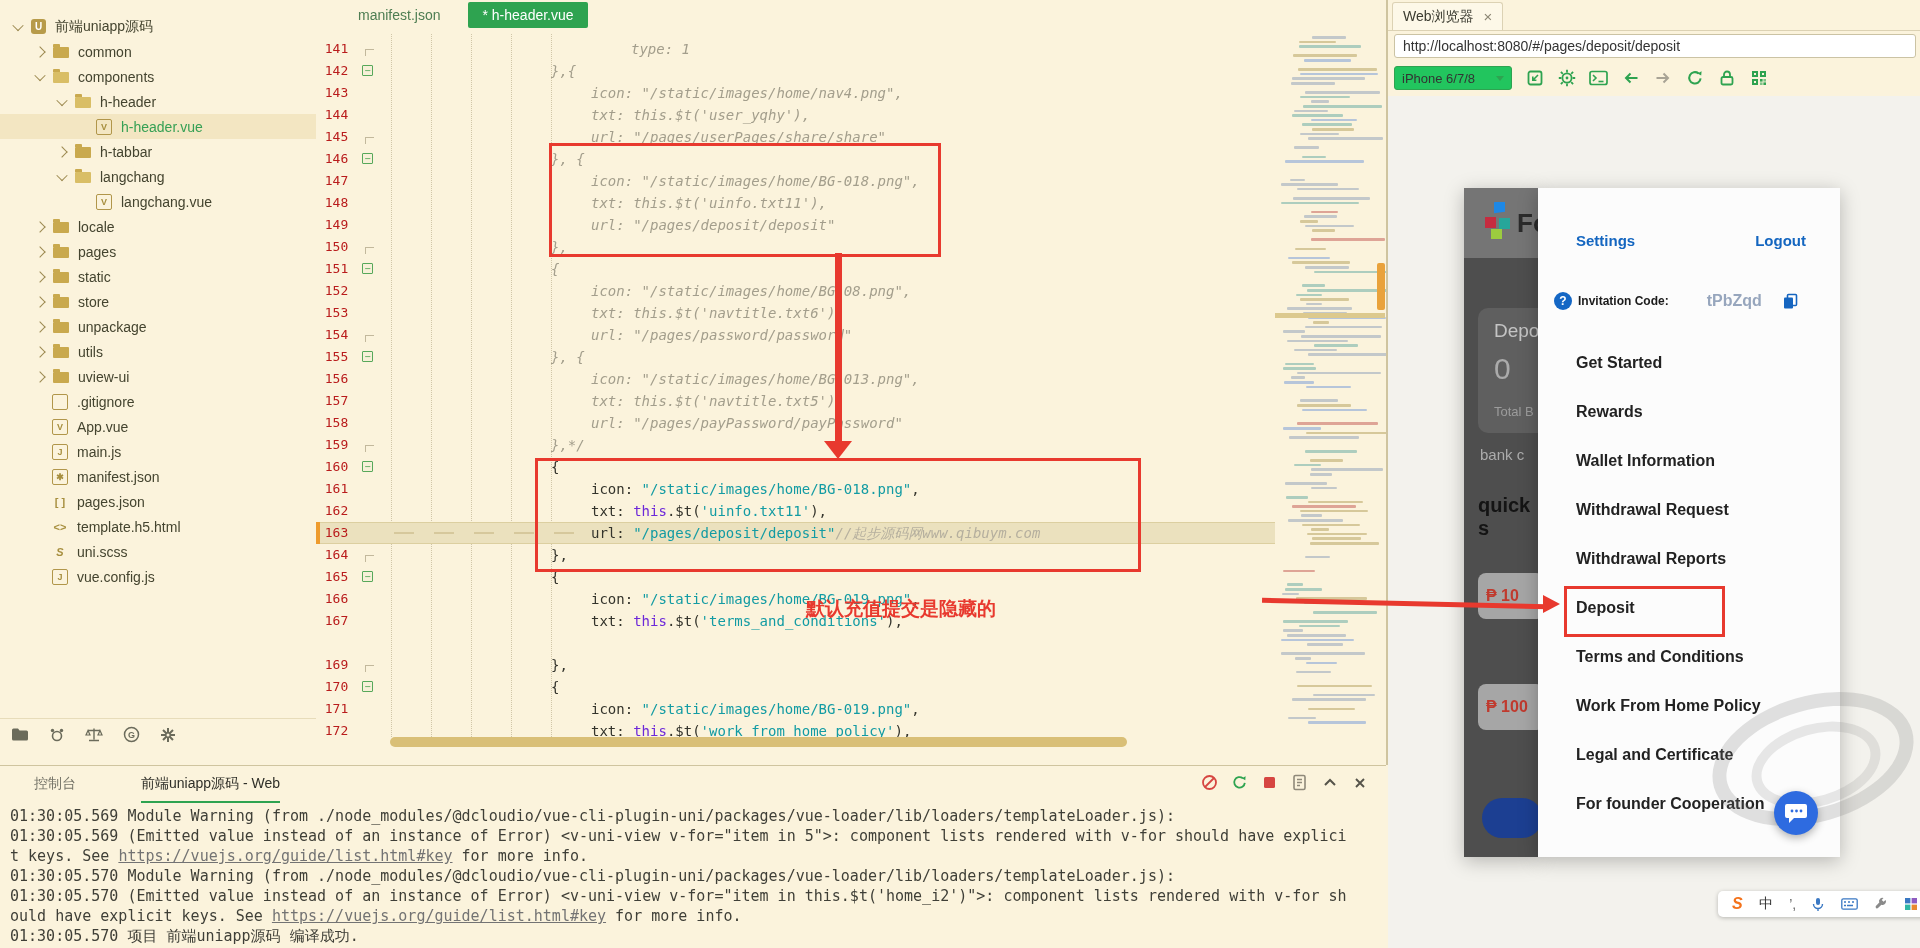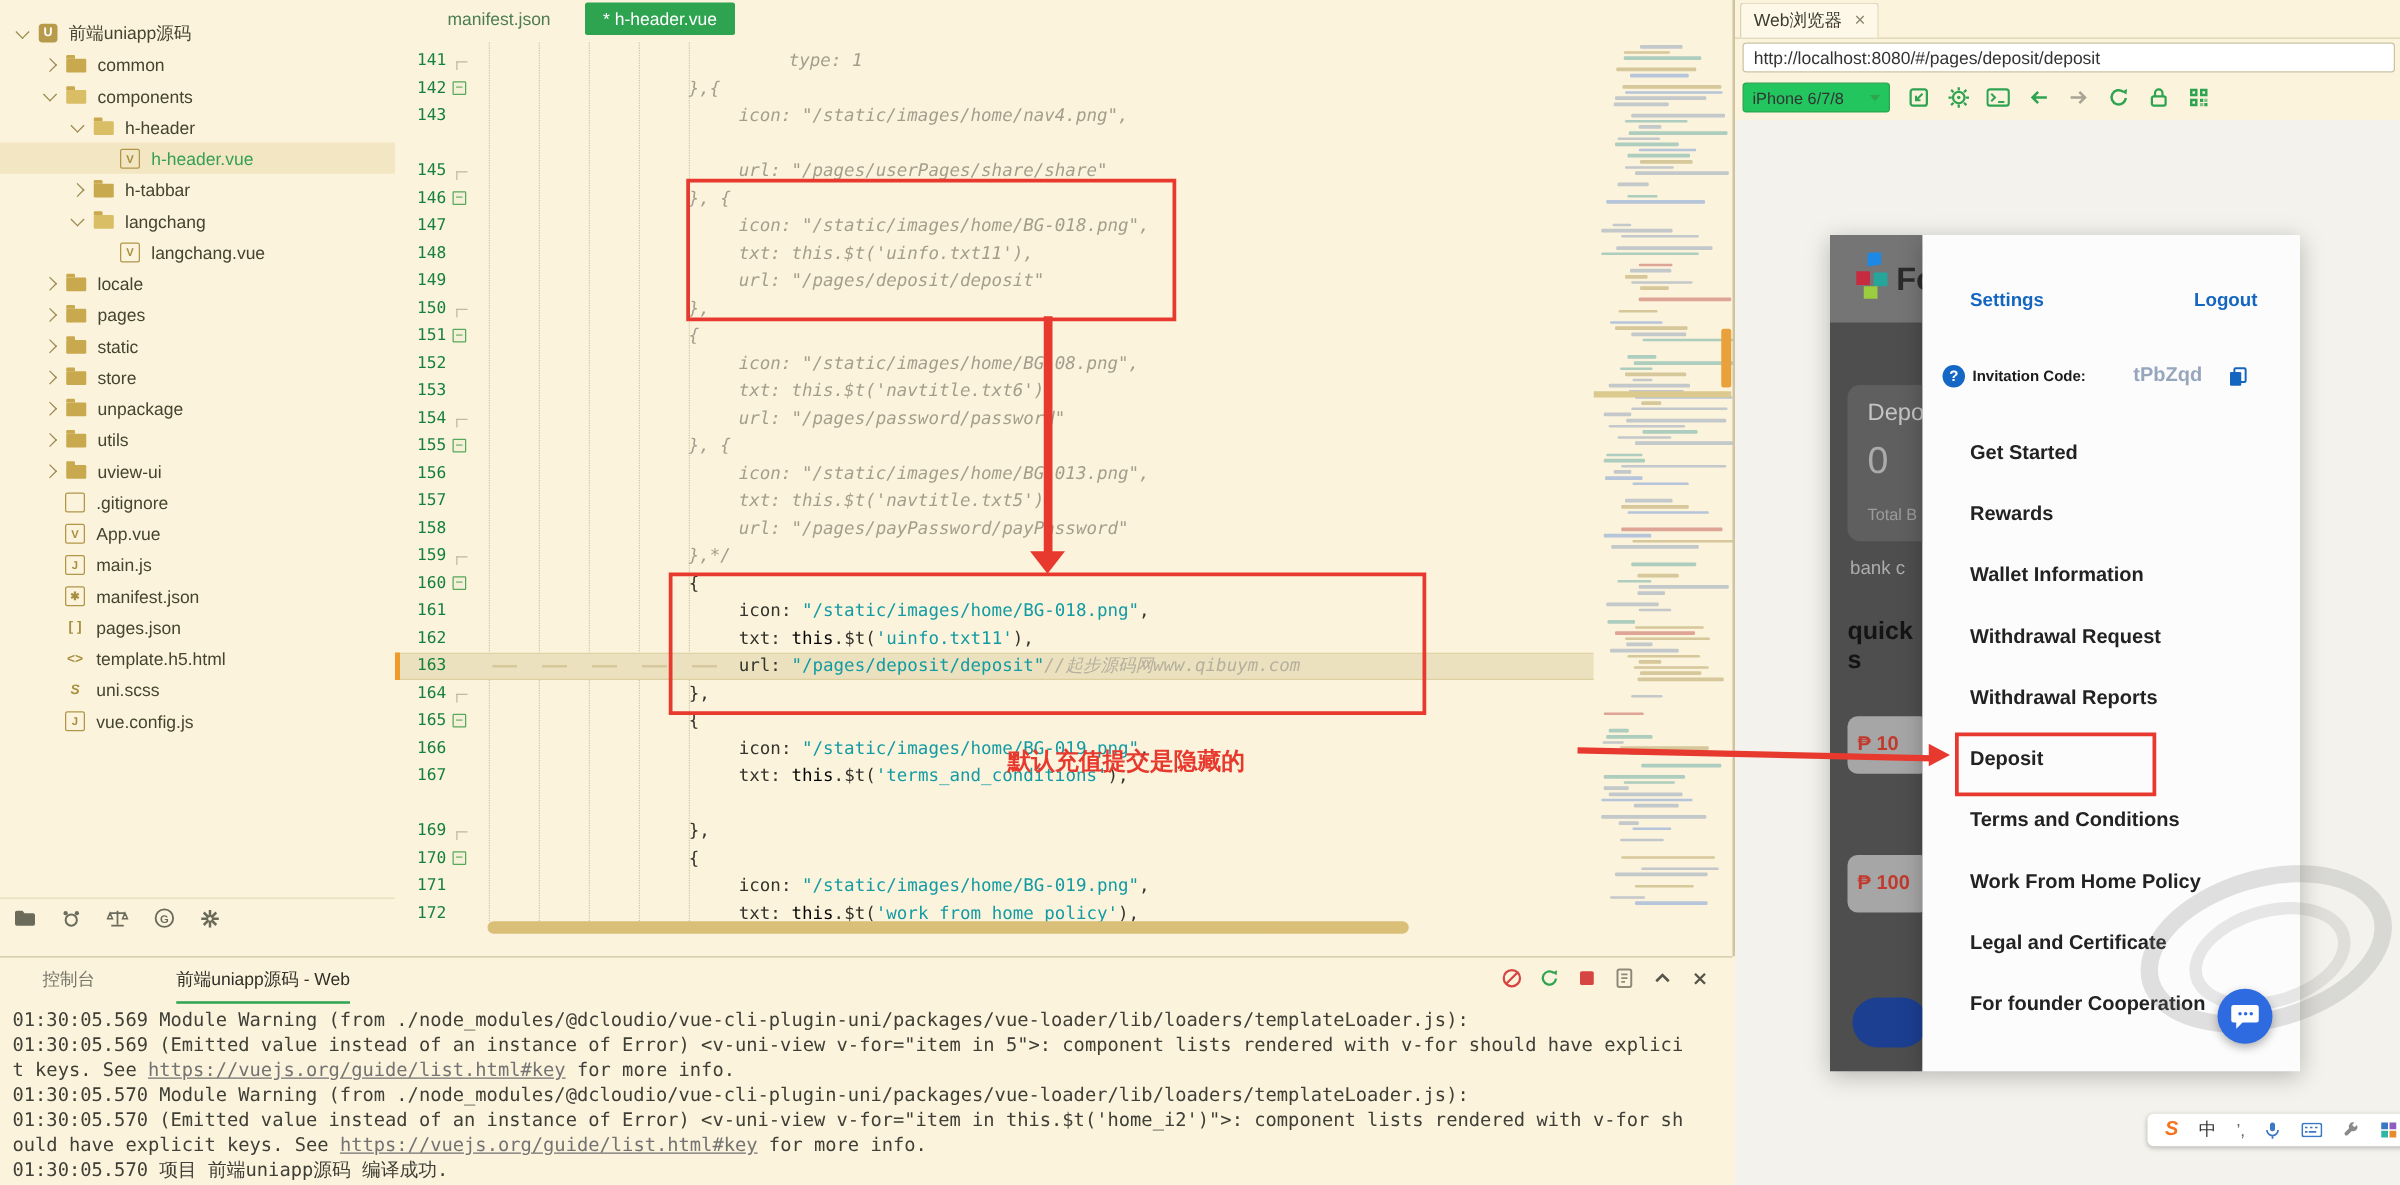--- a/index.html
+++ b/index.html
@@ -26,32 +26,32 @@
   #sidebar-toolbar .sbi{width:20px;height:20px;display:flex;align-items:center;justify-content:center;}
   
   #editor{position:absolute;left:316px;top:0;width:1070px;height:765px;background:#FBF3DC;}
   #tabbar{position:absolute;left:0;top:0;height:30px;display:flex;align-items:center;padding-left:28px;gap:14px;}
   .etab{font-size:14px;padding:5px 14px;border-radius:2px;}
   .etab.inactive{color:#4E7D52;}
   .etab.active{background:#2EA350;color:#fff;}
   #code{position:absolute;left:0;top:30px;width:959px;height:717px;overflow:hidden;}
   .iguide{position:absolute;top:4px;bottom:10px;width:0;border-left:1px dotted rgba(140,125,85,.38);}
   .line{position:absolute;left:0;right:0;height:22px;font-family:"DejaVu Sans Mono",monospace;font-size:14px;line-height:22px;white-space:pre;}
-  .line .num{position:absolute;left:0;width:41px;text-align:right;color:#15803d;font-size:13px;}
+  .line .num{position:absolute;left:0;width:41px;text-align:center;color:#b91c1c;font-size:13px;}
   .line .fold{position:absolute;left:46px;top:5px;width:11px;height:11px;border:1px solid #57A85A;border-radius:1px;color:#57A85A;font-size:10px;line-height:9px;text-align:center;background:#F7F0D8;box-sizing:border-box;}
   .line .tickm{position:absolute;left:49px;top:11px;width:8px;height:6px;border-left:1px solid #C2B89C;border-top:1px solid #C2B89C;}
   .line .txt{position:absolute;top:0;}
   .line.cur{background:#EBE1BE;box-shadow:inset 0 1px 0 #DCCFA0, inset 0 -1px 0 #DCCFA0;}
   .line.cur::before{content:"";position:absolute;left:0;top:0;bottom:0;width:4px;background:#EE9B2D;}
   .line.cur .dashes{position:absolute;left:78px;top:10px;width:190px;height:2px;background:repeating-linear-gradient(90deg,#D6C89C 0 20px,transparent 20px 40px);}
   .c-cmt{color:#A39E8C;font-style:italic;}
   .c-key{color:#33332b;}
   .c-pun{color:#33332b;}
   .c-str{color:#129BA3;}
-  .c-kw{color:#000000;}
+  .c-kw{color:#6d28d9;}
   .c-wm{color:#B5AF9E;font-style:italic;}
   #minimap{position:absolute;left:959px;top:36px;width:102px;height:695px;}
   .mbar{position:absolute;height:2.5px;border-radius:1px;opacity:.85;}
   #mm-band{position:absolute;left:959px;top:313px;width:110px;height:5px;background:#DCC98E;}
   #mm-thumb{position:absolute;left:1061px;top:263px;width:8px;height:47px;background:#E9A23B;border-radius:2px;}
   #hscroll{position:absolute;left:74px;top:737px;width:737px;height:10px;background:#D9BF77;border-radius:5px;}
   #splitter{position:absolute;left:1386px;top:0;width:2px;height:765px;background:#CFC49F;}
   
   #browser{position:absolute;left:1388px;top:0;width:532px;height:948px;background:#FBF3DC;}
   #btabstrip{position:absolute;left:0;top:0;right:0;height:30px;border-bottom:1px solid #DCD2B4;}
@@ -325,20 +325,21 @@
     </div>
     <div id="code">
         <div class="iguide" style="left: 75px;"></div>
         <div class="iguide" style="left: 115px;"></div>
         <div class="iguide" style="left: 155px;"></div>
         <div class="iguide" style="left: 195px;"></div>
         <div class="iguide" style="left: 235px;"></div>
         <div class="line" style="top: 8px;"><span class="num">141</span><span class="tickm"></span><span class="txt" style="left: 315px;"><span class="c-cmt">type: 1</span></span></div>
         <div class="line" style="top: 30px;"><span class="num">142</span><span class="fold">−</span><span class="txt" style="left: 235px;"><span class="c-cmt">},{</span></span></div>
         <div class="line" style="top: 52px;"><span class="num">143</span><span class="txt" style="left: 275px;"><span class="c-cmt">icon: "/static/images/home/nav4.png",</span></span></div>
+        <div class="line" style="top: 74px;"><span class="num">144</span><span class="txt" style="left: 275px;"><span class="c-cmt">txt: this.$t('user_yqhy'),</span></span></div>
         <div class="line" style="top: 96px;"><span class="num">145</span><span class="tickm"></span><span class="txt" style="left: 275px;"><span class="c-cmt">url: "/pages/userPages/share/share"</span></span></div>
         <div class="line" style="top: 118px;"><span class="num">146</span><span class="fold">−</span><span class="txt" style="left: 235px;"><span class="c-cmt">}, {</span></span></div>
         <div class="line" style="top: 140px;"><span class="num">147</span><span class="txt" style="left: 275px;"><span class="c-cmt">icon: "/static/images/home/BG-018.png",</span></span></div>
         <div class="line" style="top: 162px;"><span class="num">148</span><span class="txt" style="left: 275px;"><span class="c-cmt">txt: this.$t('uinfo.txt11'),</span></span></div>
         <div class="line" style="top: 184px;"><span class="num">149</span><span class="txt" style="left: 275px;"><span class="c-cmt">url: "/pages/deposit/deposit"</span></span></div>
         <div class="line" style="top: 206px;"><span class="num">150</span><span class="tickm"></span><span class="txt" style="left: 235px;"><span class="c-cmt">},</span></span></div>
         <div class="line" style="top: 228px;"><span class="num">151</span><span class="fold">−</span><span class="txt" style="left: 235px;"><span class="c-cmt">{</span></span></div>
         <div class="line" style="top: 250px;"><span class="num">152</span><span class="txt" style="left: 275px;"><span class="c-cmt">icon: "/static/images/home/BG-08.png",</span></span></div>
         <div class="line" style="top: 272px;"><span class="num">153</span><span class="txt" style="left: 275px;"><span class="c-cmt">txt: this.$t('navtitle.txt6'),</span></span></div>
         <div class="line" style="top: 294px;"><span class="num">154</span><span class="tickm"></span><span class="txt" style="left: 275px;"><span class="c-cmt">url: "/pages/password/password"</span></span></div>

